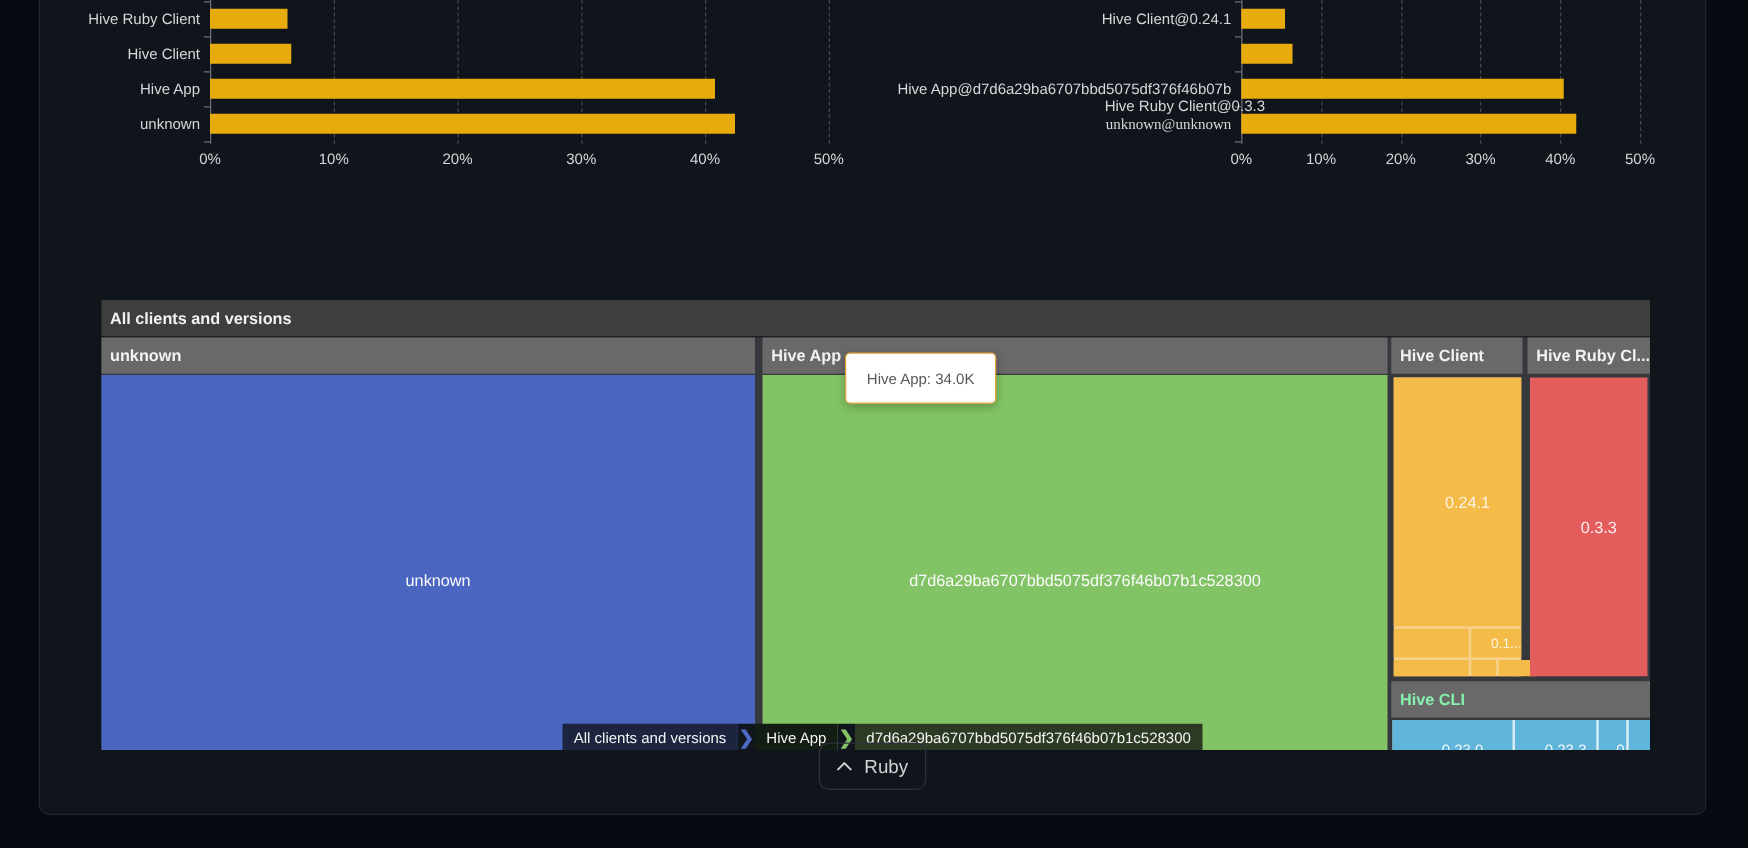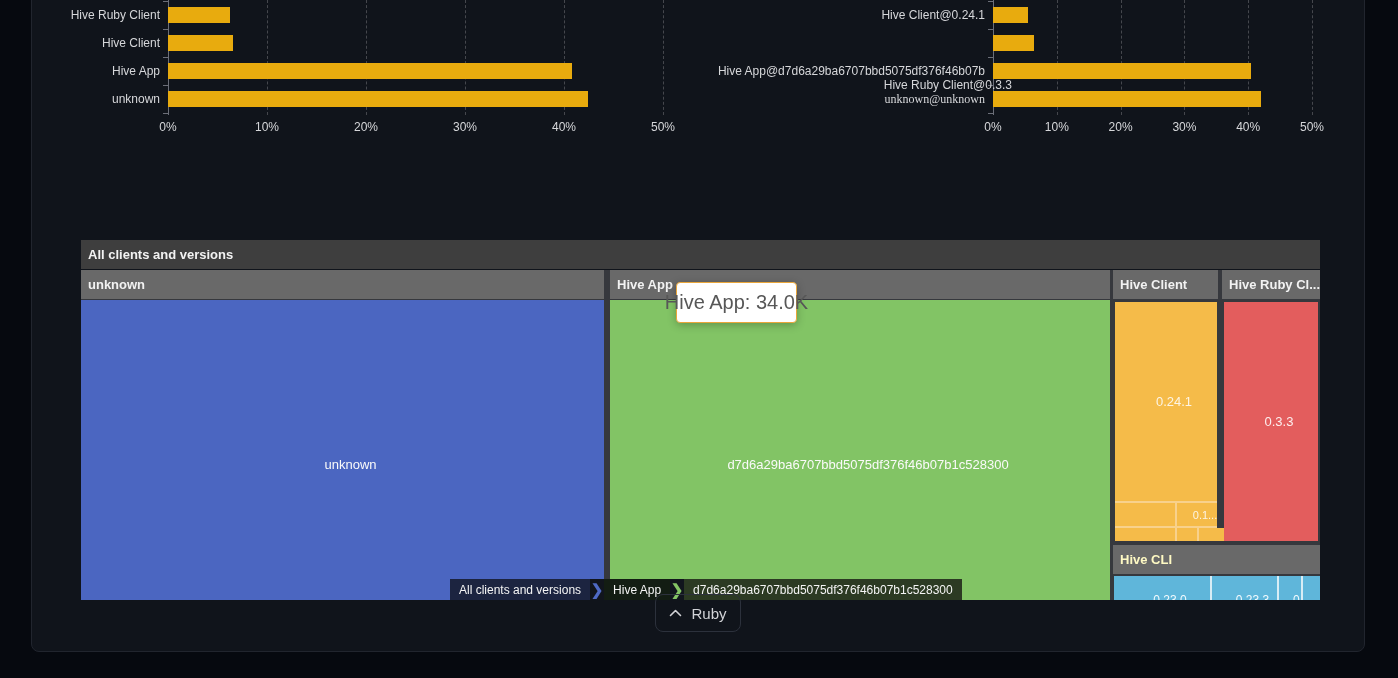--- a/index.html
+++ b/index.html
@@ -23,21 +23,21 @@
   .tm-header { display:flex; align-items:center; font-weight:bold; font-size:13px; padding:0 7px; }
   .tm-cell { display:flex; align-items:center; justify-content:center; font-size:13px; }
   #breadcrumb { position:absolute; left:369px; top:339px; height:22px; display:flex;
     align-items:stretch; font-size:12px; color:#f4f4f4; }
   .bc-seg { display:flex; align-items:center; padding:0 9px; white-space:nowrap; }
   .bc-sep { display:flex; align-items:center; justify-content:center; width:14px;
     font-size:15px; font-weight:bold; background:#11151d; }
   #tooltip { position:absolute; left:676px; top:282px; width:121px; height:41px;
     background:#ffffff; border:1px solid #e9a63a; border-radius:4px;
     box-shadow:0 2px 8px rgba(0,0,0,.25); display:flex; align-items:center;
-    justify-content:center; color:#575757; font-size:20px; white-space:nowrap; z-index:5; }
+    justify-content:center; color:#575757; font-size:12px; white-space:nowrap; z-index:5; }
   #hide-btn { position:absolute; left:655px; top:594px; width:86px; height:38px;
     background:transparent; border:1px solid #2c313c; border-radius:8px;
     display:flex; align-items:center; justify-content:center; gap:9px;
     color:#d2d3d7; font-size:15px; cursor:pointer; }
 </style>
 </head>
 <body>
 
 <div id="page">
   <div id="card"></div>
@@ -109,21 +109,21 @@
         <div class="tm-node tm-cell" style="left: 1034px; top: 62px; width: 102px; height: 239px; background: rgb(248, 209, 140);"></div>
         <div class="tm-node tm-cell" style="left: 1034px; top: 62px; width: 102px; height: 199px; background: rgb(245, 187, 73); color: rgb(253, 244, 227);">0.24.1</div>
         <div class="tm-node tm-cell" style="left: 1034px; top: 263px; width: 60px; height: 23px; background: rgb(245, 187, 73);"></div>
         <div class="tm-node tm-cell" style="left: 1096px; top: 263px; width: 40px; height: 23px; background: rgb(245, 187, 73); color: rgb(253, 244, 227); font-size: 11px;">0.1...</div>
         <div class="tm-node tm-cell" style="left: 1034px; top: 288px; width: 60px; height: 13px; background: rgb(245, 187, 73);"></div>
         <div class="tm-node tm-cell" style="left: 1096px; top: 288px; width: 20px; height: 13px; background: rgb(245, 187, 73);"></div>
         <div class="tm-node tm-cell" style="left: 1118px; top: 288px; width: 12px; height: 13px; background: rgb(245, 187, 73);"></div>
         <div class="tm-node tm-cell" style="left: 1132px; top: 288px; width: 4px; height: 13px; background: rgb(245, 187, 73);"></div>
         <div class="tm-node tm-header" style="left: 1141px; top: 30px; width: 98px; height: 29px; background: rgb(105, 105, 105); color: rgb(242, 242, 242);">Hive Ruby Cl...</div>
         <div class="tm-node tm-cell" style="left: 1143px; top: 62px; width: 94px; height: 239px; background: rgb(227, 93, 93); color: rgb(253, 238, 238);">0.3.3</div>
-        <div class="tm-node tm-header" style="left: 1032px; top: 305px; width: 207px; height: 29px; background: rgb(105, 105, 105); color: #fef9c3;">Hive CLI</div>
+        <div class="tm-node tm-header" style="left: 1032px; top: 305px; width: 207px; height: 29px; background: rgb(105, 105, 105); color: #86efac;">Hive CLI</div>
         <div class="tm-node tm-cell" style="left: 1033px; top: 336px; width: 206px; height: 48px; background: rgb(216, 237, 245);"></div>
         <div class="tm-node tm-cell" style="left: 1033px; top: 336px; width: 96px; height: 48px; background: rgb(95, 182, 218); color: rgb(242, 250, 253); font-size: 12px;">0.23.0</div>
         <div class="tm-node tm-cell" style="left: 1131px; top: 336px; width: 65px; height: 48px; background: rgb(95, 182, 218); color: rgb(242, 250, 253); font-size: 12px;">0.23.3</div>
         <div class="tm-node tm-cell" style="left: 1198px; top: 336px; width: 22px; height: 48px; background: rgb(95, 182, 218); color: rgb(242, 250, 253); font-size: 12px;">0.</div>
         <div class="tm-node tm-cell" style="left: 1222px; top: 336px; width: 17px; height: 48px; background: rgb(95, 182, 218);"></div>
       </div>
     <div id="breadcrumb">
       <div class="bc-seg" style="background: rgb(28, 36, 64);">All clients and versions</div>
       <div class="bc-sep" id="bc-sep-1" style="color: rgb(79, 106, 196);">❯</div>
       <div class="bc-seg" style="background: rgb(19, 29, 19);">Hive App</div>

